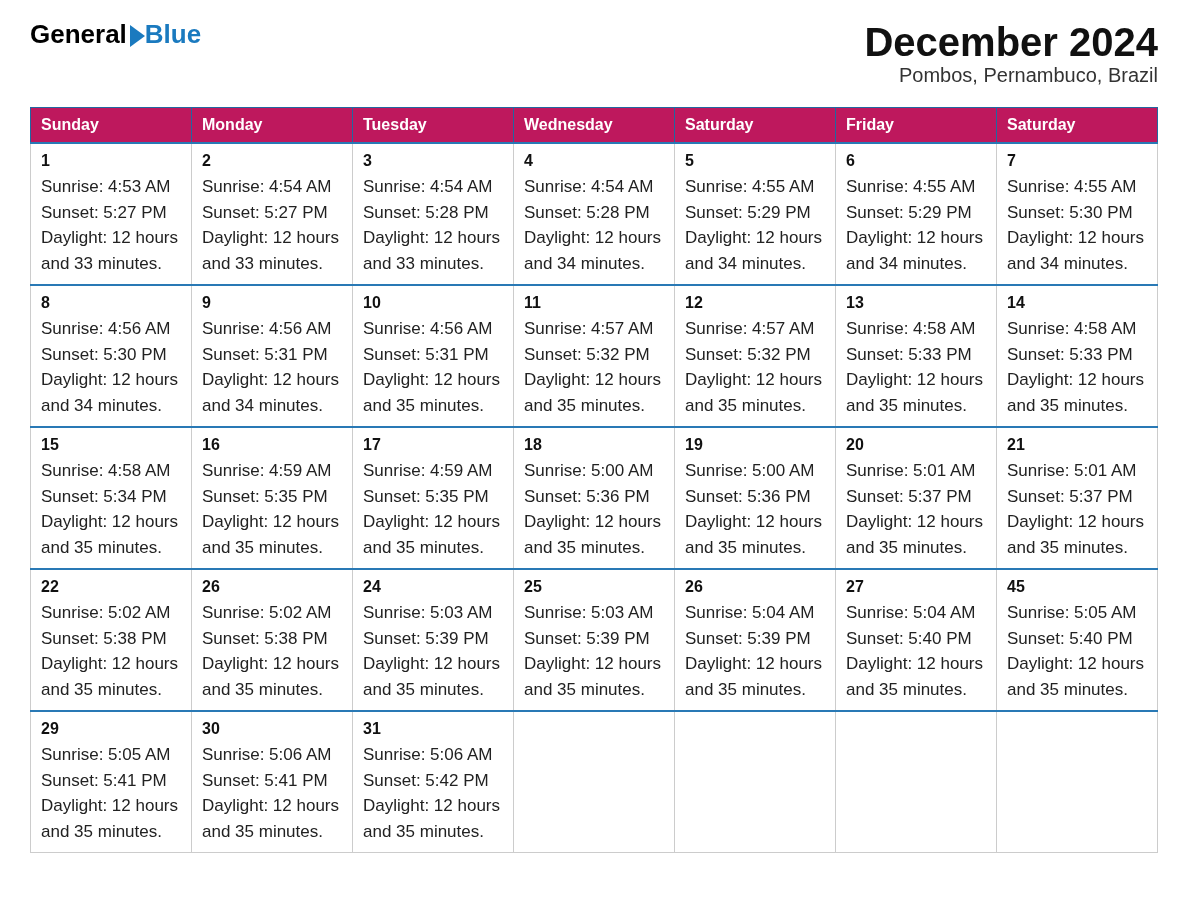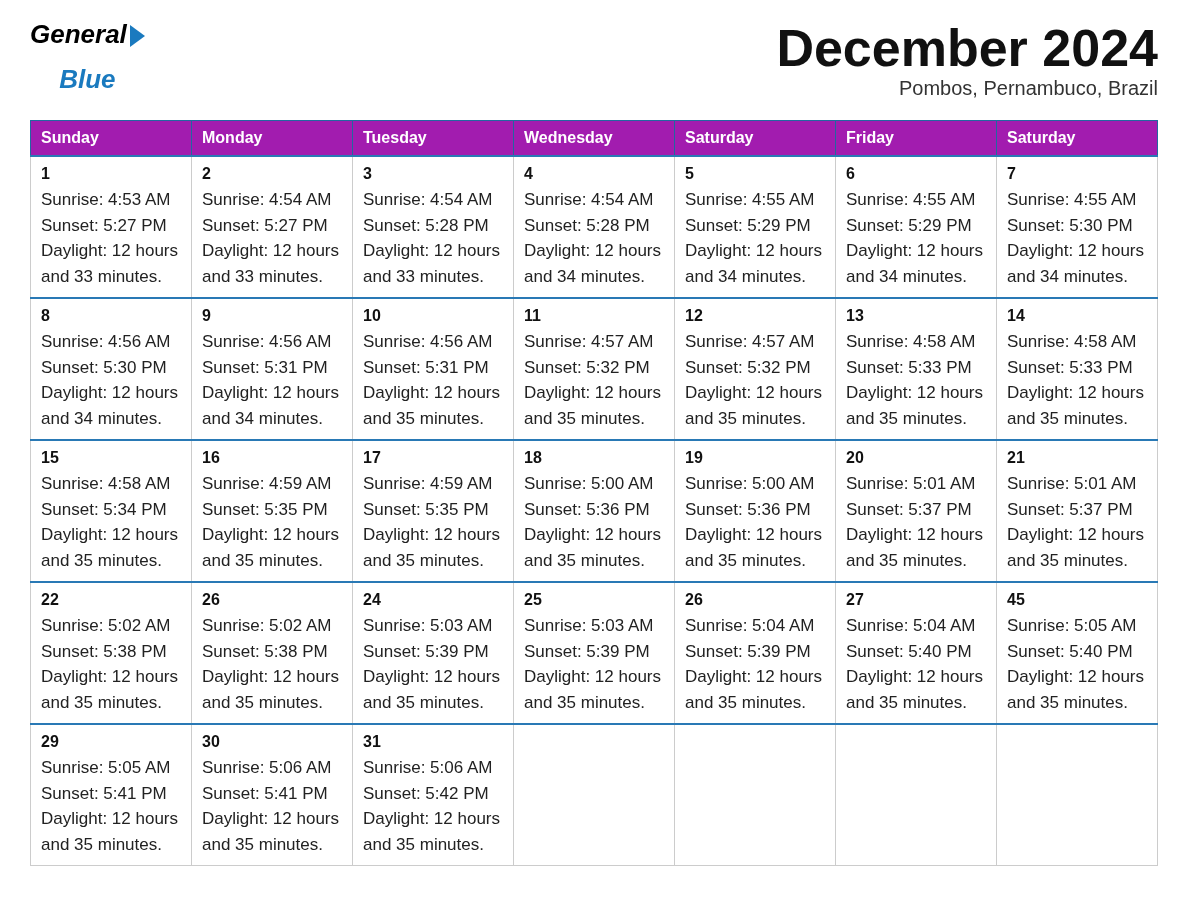--- a/index.html
+++ b/index.html
@@ -11,57 +11,56 @@
       padding: 20px 30px;
     }
     .header {
       display: flex;
       justify-content: space-between;
       align-items: flex-start;
       margin-bottom: 20px;
     }
     .logo {
       display: flex;
-      flex-direction: column;
-      align-items: center;
-      font-style: italic;
+      flex-direction: row;
+      align-items: flex-end;
     }
     .logo-text {
       font-size: 26px;
       font-weight: bold;
       color: #000;
       line-height: 1.1;
     }
     .logo-line2 {
       font-size: 26px;
       font-weight: bold;
       color: #1a7abf;
       line-height: 1.1;
     }
     .title-block {
       text-align: right;
     }
     .month-title {
-      font-size: 52px;
+      font-size: 40px;
       font-weight: bold;
       color: #111;
       line-height: 1.1;
     }
     .location {
       font-size: 20px;
       color: #333;
       margin-top: 0;
     }
     .calendar {
       width: 100%;
       border-collapse: collapse;
       border: 1px solid #aaa;
     }
     .calendar th {
-      background: #a21caf;
+      background: #be185d;
       color: #fff;
       font-size: 16px;
       font-weight: bold;
       padding: 8px 10px;
       text-align: left;
       border: 1px solid #2267a0;
     }
     .calendar td {
       vertical-align: top;
       padding: 8px 10px;
@@ -90,21 +89,21 @@
     }
   </style>
 </head>
 <body>
 
 <div class="header">
   <div class="logo">
     <div class="logo-text">
       <span>General</span><span style="display:inline-block; width:0; height:0; border-top:11px solid transparent; border-bottom:11px solid transparent; border-left:15px solid #1a7abf; margin-left:3px; vertical-align:middle;"></span>
     </div>
-    <div class="logo-line2" style="margin-top:16px;">Blue</div>
+    <div class="logo-line2" style="margin-top:0px;">Blue</div>
   </div>
   <div class="title-block">
     <div class="month-title">December 2024</div>
     <div class="location">Pombos, Pernambuco, Brazil</div>
   </div>
 </div>
 
 <table class="calendar">
   <thead>
     <tr>

